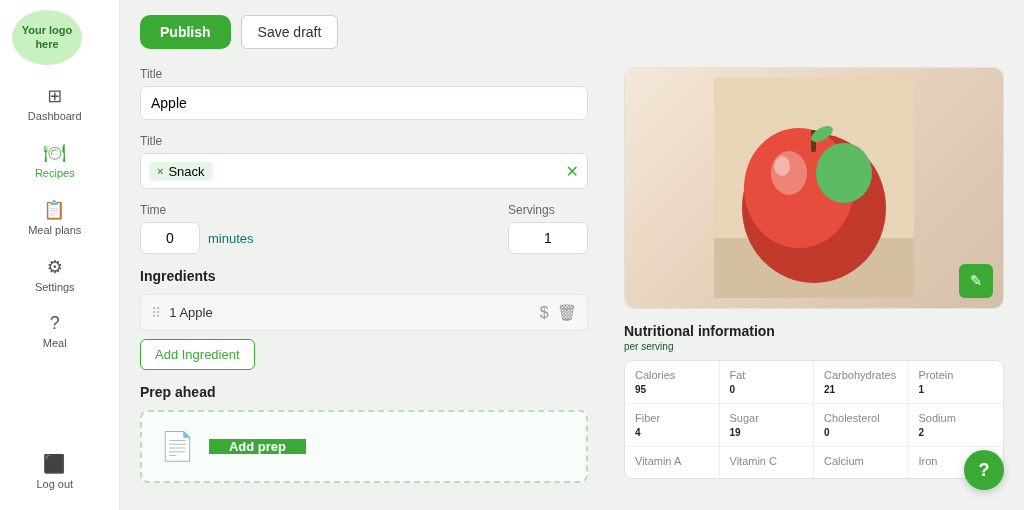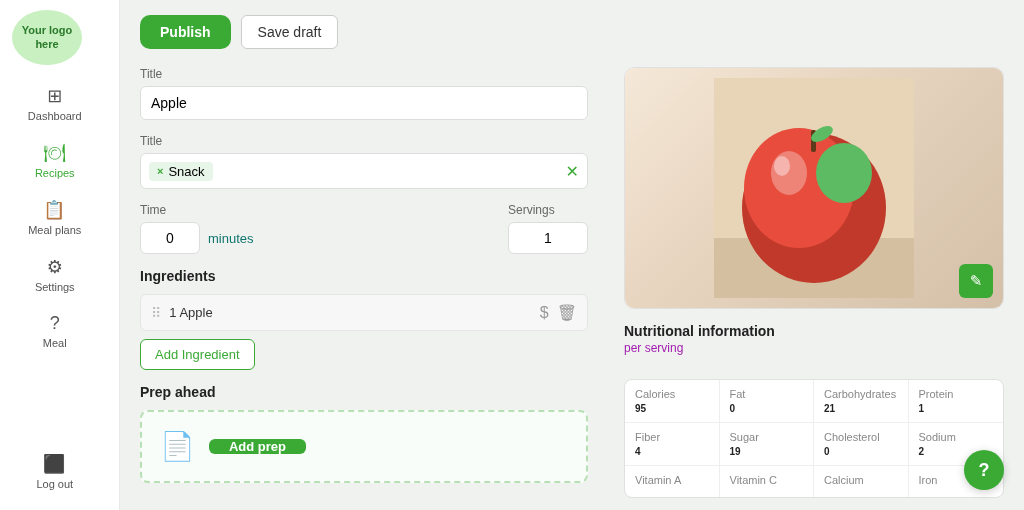--- a/index.html
+++ b/index.html
@@ -223,21 +223,21 @@
       display: flex;
       align-items: center;
       gap: 14px;
     }
     .prep-icon { font-size: 28px; color: #a0c8a0; }
     .prep-text { flex: 1; font-size: 13px; color: #888; }
     .btn-add-prep {
       background: #3aaa35;
       color: #fff;
       border: none;
-      border-radius: 6px;
+      border-radius: 0;
       padding: 0 20px;
       font-size: 13px;
       font-weight: 600;
       cursor: pointer;
       text-align: center;
     }
 
     
     .image-container {
       position: relative;
@@ -270,21 +270,21 @@
       height: 34px;
       display: flex;
       align-items: center;
       justify-content: center;
       cursor: pointer;
       font-size: 15px;
     }
 
     
     .nutrition-title { font-size: 14px; font-weight: 700; color: #222; margin-bottom: 2px; }
-    .per-serving { font-size: 12px; color: #a21caf; margin-bottom: 24px; }
+    .per-serving { font-size: 10px; color: #14532d; margin-bottom: 8px; }
     .nutrition-table {
       border: 1px solid #e0e0e0;
       border-radius: 8px;
       overflow: hidden;
       background: #fff;
     }
     .nutrition-row {
       display: grid;
       grid-template-columns: 1fr 1fr 1fr 1fr;
       border-bottom: 1px solid #eee;

